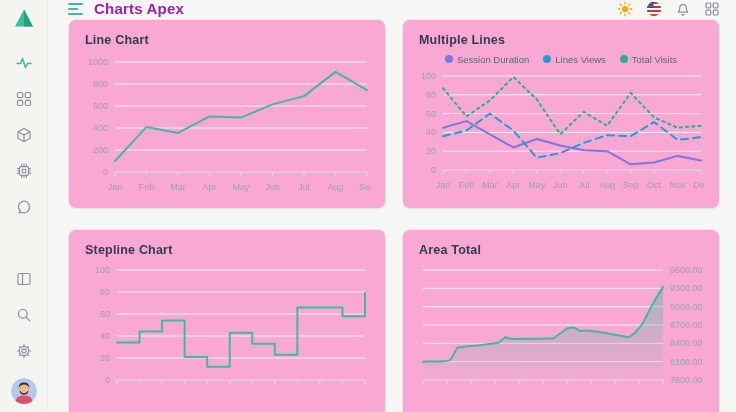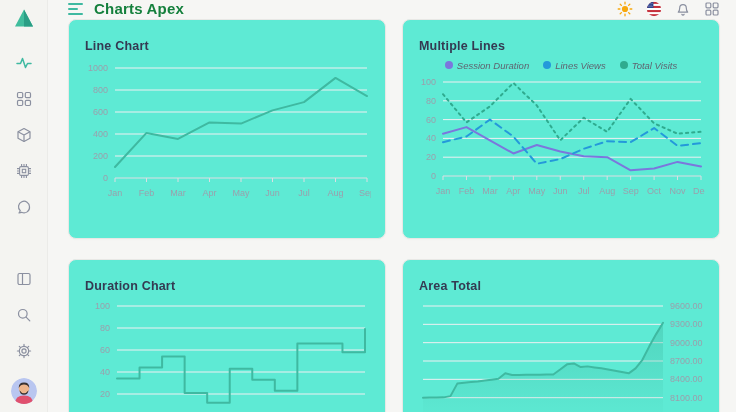--- a/index.html
+++ b/index.html
@@ -14,31 +14,31 @@
   .side-icon svg { display:block; }
   .spacer { flex:1; }
   .avatar { width:26px; height:26px; border-radius:50%; overflow:hidden; margin-top:9px; cursor:pointer; }
 
   
   .main { flex:1; display:flex; flex-direction:column; min-width:0; }
   .topbar { height:40px; display:flex; align-items:center; padding:0 16px 0 20px; }
   .burger { display:flex; flex-direction:column; gap:3px; cursor:pointer; }
   .burger span { display:block; height:2px; border-radius:2px; background:#3fb9a1; }
   .burger .b1 { width:15px; } .burger .b2 { width:10px; } .burger .b3 { width:15px; }
-  .page-title { font-size:15px; font-weight:700; color:#15803d; margin-left:11px; letter-spacing:.2px; }
+  .page-title { font-size:15px; font-weight:700; color:#a21caf; margin-left:11px; letter-spacing:.2px; }
   .top-icons { margin-left:auto; display:flex; align-items:center; gap:13px; }
   .top-icons > div { width:16px; height:16px; cursor:pointer; }
 
   
   .grid { display:grid; grid-template-columns:1fr 1fr; gap:20px 16px; padding:2px 16px 0 20px; }
-  .card { background:#5eead4; border:1px solid #e8e8e5; border-radius:8px; padding:18px 16px;
-          height:220px; box-shadow:0 1px 2px rgba(0,0,0,.02); overflow:hidden; }
+  .card { background:#f9a8d4; border:1px solid #e8e8e5; border-radius:8px; padding:12px 16px;
+          height:190px; box-shadow:0 1px 2px rgba(0,0,0,.02); overflow:hidden; }
   .card-title { font-size:12.5px; font-weight:700; color:#343a52; letter-spacing:.2px; line-height:16px; }
   .legend { display:flex; justify-content:center; align-items:center; gap:14px; margin-top:4px;
-            height:14px; font-size:9.5px; color:#5f6470;font-style:italic; }
+            height:14px; font-size:9.5px; color:#5f6470; }
   .legend-item { display:flex; align-items:center; gap:4px; cursor:pointer; }
   .legend-dot { width:8px; height:8px; border-radius:50%; display:inline-block; }
   svg.chart { display:block; margin-top:4px; }
 </style>
 </head>
 <body>
 
 <aside class="sidebar">
   <div class="logo">
     <svg viewBox="0 0 22 22" width="22" height="22">
@@ -263,21 +263,21 @@
           <text x="258.5454545454545" y="118" text-anchor="middle" font-size="9" fill="#9aa0ac">Nov</text>
           <line x1="282" y1="100" x2="282" y2="104" stroke="#dcdee3" stroke-width="1"></line>
           <text x="282" y="118" text-anchor="middle" font-size="9" fill="#9aa0ac">Dec</text>
           <path d="M24 57.7 L47.45454545454545 51.12 L70.9090909090909 64.28 L94.36363636363636 77.44 L117.81818181818181 68.97999999999999 L141.27272727272725 75.56 L164.72727272727272 80.26 L188.1818181818182 81.2 L211.63636363636363 94.36 L235.0909090909091 92.48 L258.5454545454545 85.89999999999999 L282 90.60000000000001" fill="none" stroke="#7b77dd" stroke-width="2" stroke-linejoin="round" stroke-linecap="round"></path>
           <path d="M24 66.16 L47.45454545454545 60.52000000000001 L70.9090909090909 43.6 L94.36363636363636 60.52000000000001 L117.81818181818181 87.78 L141.27272727272725 83.08000000000001 L164.72727272727272 72.74 L188.1818181818182 65.22 L211.63636363636363 66.16 L235.0909090909091 52.06 L258.5454545454545 69.91999999999999 L282 67.1" fill="none" stroke="#2499da" stroke-width="2" stroke-linejoin="round" stroke-linecap="round" stroke-dasharray="7 5"></path>
           <path d="M24 18.22 L47.45454545454545 46.42 L70.9090909090909 30.44 L94.36363636363636 6.940000000000001 L117.81818181818181 29.5 L141.27272727272725 64.28 L164.72727272727272 41.72 L188.1818181818182 55.82 L211.63636363636363 22.920000000000005 L235.0909090909091 47.35999999999999 L258.5454545454545 57.7 L282 55.82" fill="none" stroke="#2fab8f" stroke-width="2" stroke-linejoin="round" stroke-linecap="round" stroke-dasharray="2.2 4"></path>
         </svg>
     </div>
 
     <div class="card">
-      <div class="card-title">Duration Chart</div>
+      <div class="card-title">Stepline Chart</div>
       <svg class="chart" width="286" height="150" viewBox="0 0 286 150">
           <line x1="32" y1="118" x2="280" y2="118" stroke="#dcdee3" stroke-width="1"></line>
           <text x="25" y="121" text-anchor="end" font-size="9" fill="#9aa0ac">0</text>
           <line x1="32" y1="96" x2="280" y2="96" stroke="#eef0f2" stroke-width="1"></line>
           <text x="25" y="99" text-anchor="end" font-size="9" fill="#9aa0ac">20</text>
           <line x1="32" y1="74" x2="280" y2="74" stroke="#eef0f2" stroke-width="1"></line>
           <text x="25" y="77" text-anchor="end" font-size="9" fill="#9aa0ac">40</text>
           <line x1="32" y1="52" x2="280" y2="52" stroke="#eef0f2" stroke-width="1"></line>
           <text x="25" y="55" text-anchor="end" font-size="9" fill="#9aa0ac">60</text>
           <line x1="32" y1="29.999999999999996" x2="280" y2="29.999999999999996" stroke="#eef0f2" stroke-width="1"></line>

